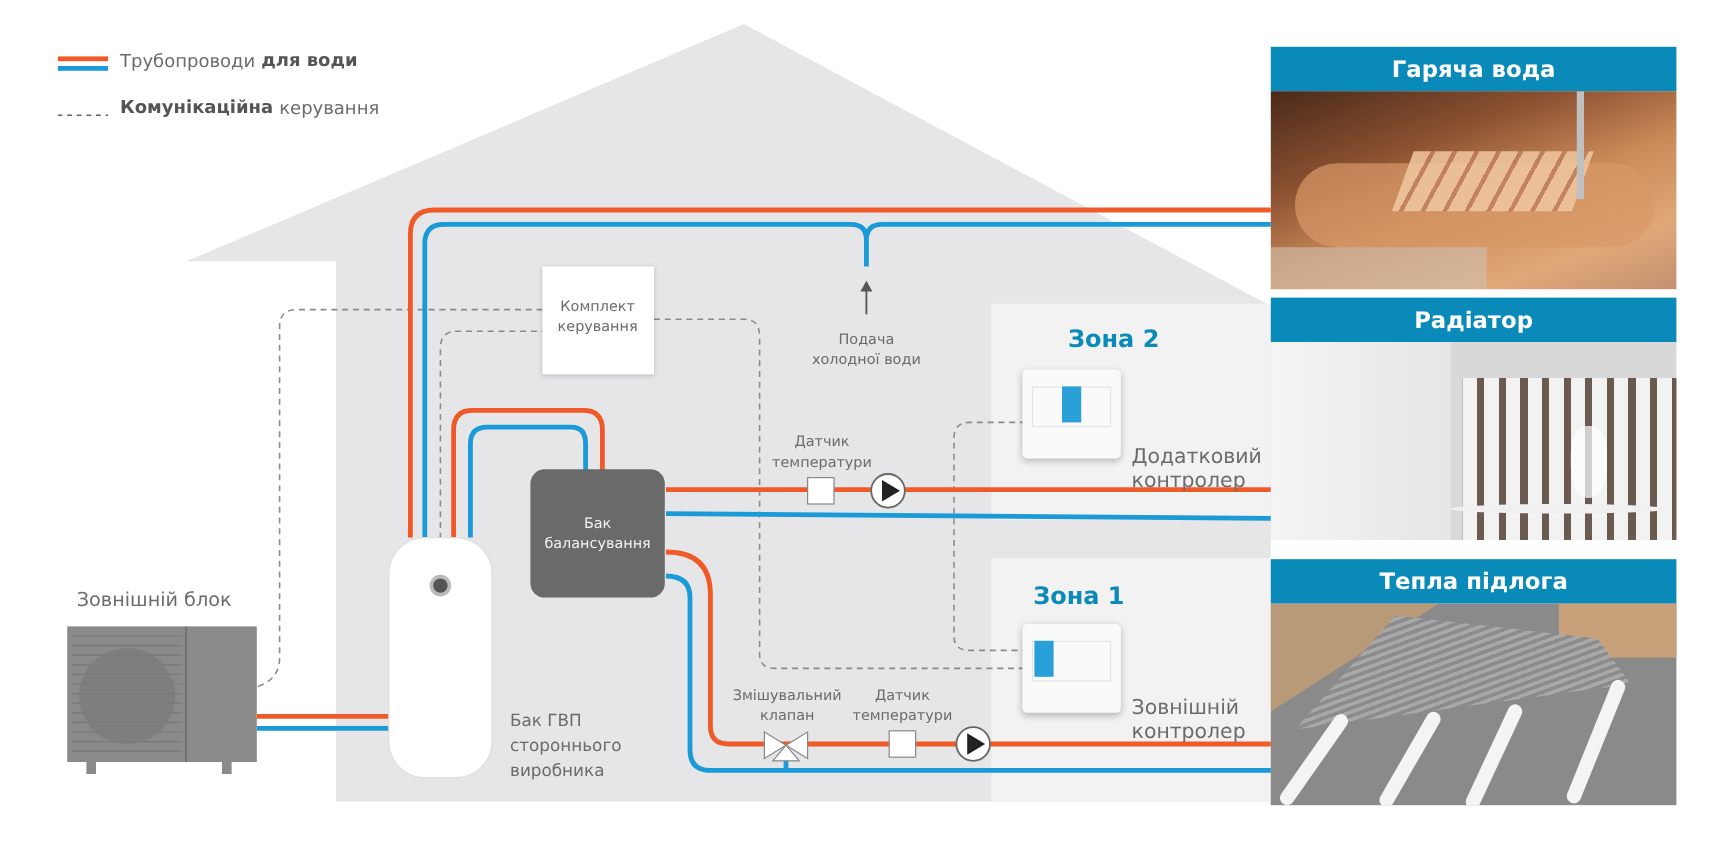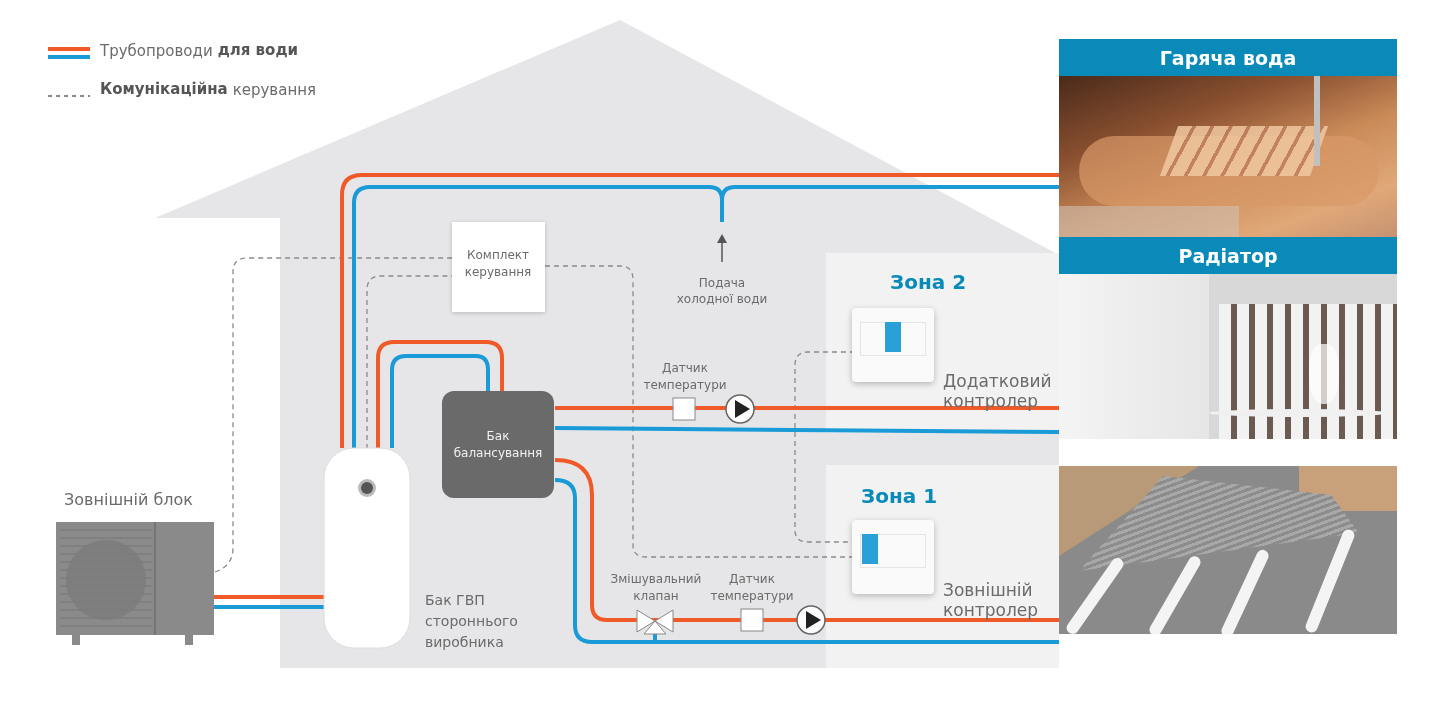--- a/index.html
+++ b/index.html
@@ -165,31 +165,32 @@
 <div class="panel" style="top:39px;">
   <div class="panel-head">Гаряча вода</div>
   <div class="panel-img" style="height:165px; background:linear-gradient(160deg,#4a2a1a 0%,#8a5030 30%,#c98a58 55%,#e0a878 80%,#c49070 100%);">
     <div style="position:absolute;left:20px;top:60px;width:300px;height:70px;border-radius:40px;background:#d89868;opacity:0.7;"></div>
     <div style="position:absolute;left:110px;top:50px;width:150px;height:50px;background:repeating-linear-gradient(100deg,#f0c8a0 0 14px,#c08060 14px 18px);transform:skewX(-20deg);opacity:0.85;"></div>
     <div style="position:absolute;left:255px;top:0;width:6px;height:90px;background:#c0c0c0;"></div>
     <div style="position:absolute;left:0;top:130px;width:180px;height:35px;background:#d0c0b0;opacity:0.6;"></div>
   </div>
 </div>
 
-<div class="panel" style="top:237px;">
+<div class="panel" style="top:248px;">
   <div class="panel-head">Радіатор</div>
   <div class="panel-img" style="height:165px; background:#d8d8d8;">
     <div style="position:absolute;left:0;top:0;width:150px;height:165px;background:linear-gradient(90deg,#f4f4f4,#e6e6e6);"></div>
     <div style="position:absolute;left:160px;top:30px;width:180px;height:135px;background:repeating-linear-gradient(90deg,#f2f2f2 0 12px,#6a5a50 12px 18px);"></div>
     <div style="position:absolute;left:150px;top:135px;width:180px;height:8px;border-radius:50%;background:#f0f0f0;"></div>
     <div style="position:absolute;left:250px;top:70px;width:30px;height:60px;border-radius:40% 40% 45% 45%;background:rgba(255,255,255,0.7);"></div>
   </div>
 </div>
 
 <div class="panel" style="top:466px;">
+  <div class="panel-head">Тепла підлога</div>
   <div class="panel-img" style="height:168px; background:#8a8a8a;">
     <div style="position:absolute;left:0;top:0;width:140px;height:90px;background:#b89a78;clip-path:polygon(0 0,100% 0,0 100%);"></div>
     <div style="position:absolute;left:240px;top:0;width:100px;height:45px;background:#c8a07a;"></div>
     <div style="position:absolute;left:20px;top:10px;width:280px;height:95px;background:repeating-linear-gradient(160deg,#a8a8a8 0 3px,#8c8c8c 3px 6px);clip-path:polygon(30% 0,90% 20%,100% 60%,0 100%);"></div>
     <div style="position:absolute;left:30px;top:85px;width:12px;height:90px;background:#f4f4f4;border-radius:6px;transform:rotate(35deg);"></div>
     <div style="position:absolute;left:110px;top:85px;width:12px;height:90px;background:#f4f4f4;border-radius:6px;transform:rotate(30deg);"></div>
     <div style="position:absolute;left:180px;top:80px;width:12px;height:95px;background:#f4f4f4;border-radius:6px;transform:rotate(25deg);"></div>
     <div style="position:absolute;left:265px;top:60px;width:12px;height:110px;background:#f4f4f4;border-radius:6px;transform:rotate(22deg);"></div>
   </div>
 </div>

